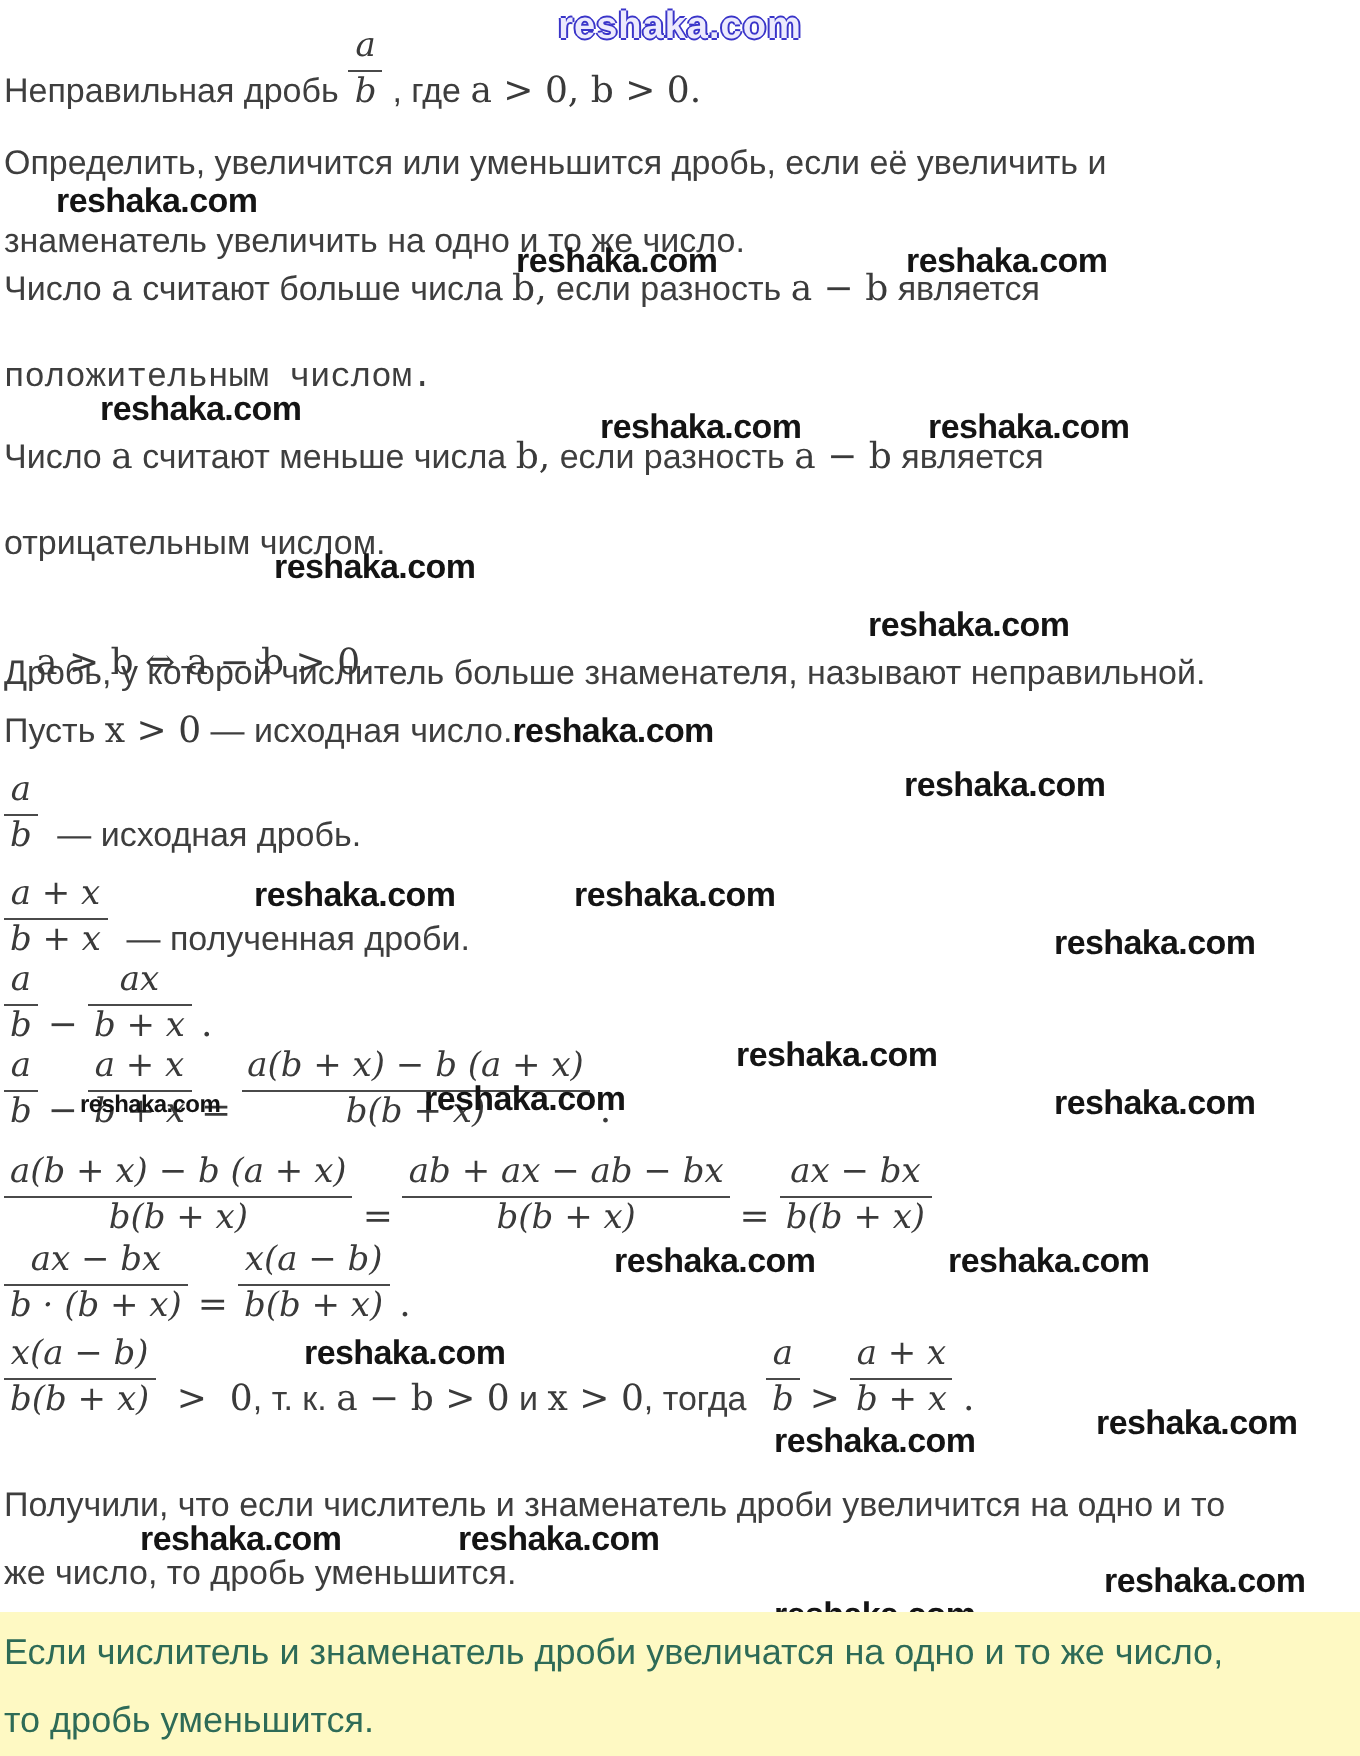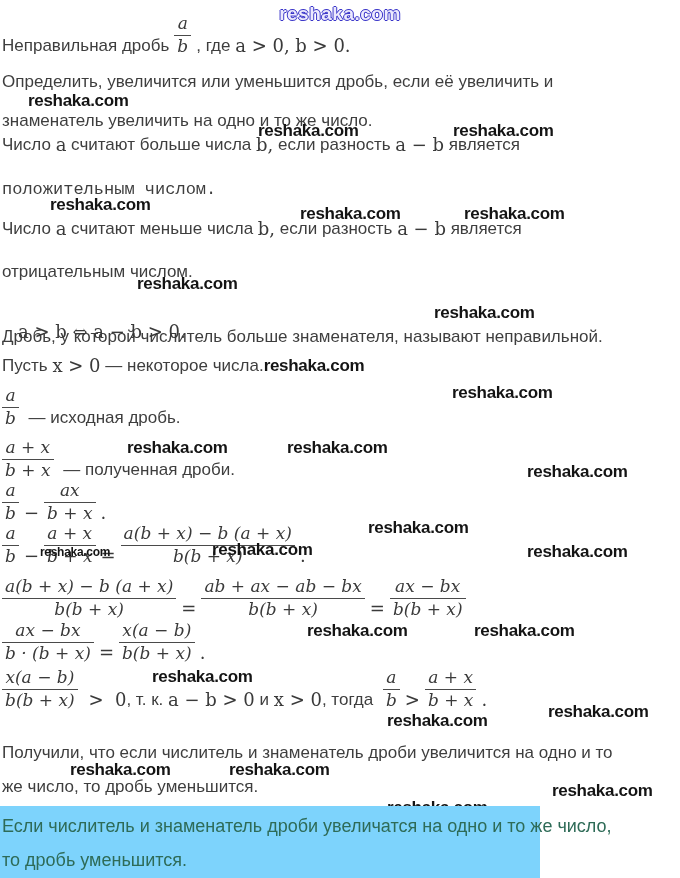--- a/index.html
+++ b/index.html
@@ -30,22 +30,22 @@
     font-family:"Liberation Sans", sans-serif; font-weight:700;
     font-size:17px; letter-spacing:-0.3px; color:#141414;
   }
   .wm-top {
     position:absolute; top:3px; left:0; width:100%; text-align:center;
     font-weight:700; font-size:19px; letter-spacing:0.5px;
     color:#eceafd;
     text-shadow:-1px 0 #3a35c9, 1px 0 #3a35c9, 0 -1px #3a35c9, 0 1px #3a35c9;
   }
   .conclusion {
-    position:absolute; left:0; top:806px; width:540px; height:72px;
-    background:#7dd3fc;
+    position:absolute; left:0; top:806px; width:680px; height:72px;
+    background:#fef9c3;
   }
   .concl-line {
     position:absolute; white-space:pre; left:2px;
     font-size:18px; color:#2e6b57; line-height:1.2;
   }
 </style>
 </head>
 <body>
 
 <div class="page">
@@ -94,21 +94,21 @@
   <div class="wm" style="top:275px; left:137px;">reshaka.com</div>
 
   <div class="pline" style="top:290px; left:2px;margin-top:36px;">Дробь, у которой числитель больше знаменателя, называют неправильной.</div>
   <div class="wm" style="top:304px; left:434px;">reshaka.com</div>
 
   <div class="pline math" style="top:321px; left:18px;">a &gt; b ⇔ a − b &gt; 0.</div>
 
   <div class="line" style="top:355px; left:2px;">
     <span class="txt">Пусть </span>
     <span class="math">x &gt; 0</span>
-    <span class="txt"> — некоторое числа.</span>
+    <span class="txt"> — исходная число.</span>
     <span class="wm-inline">reshaka.com</span>
   </div>
 
   <div class="wm" style="top:384px; left:452px;">reshaka.com</div>
 
   <div class="line" style="top:386px; left:0px;">
     <span class="frac" style="margin-left:2px;"><span class="fnum">a</span><span class="fden">b</span></span>
     <span class="txt"> — исходная дробь.</span>
   </div>
 

